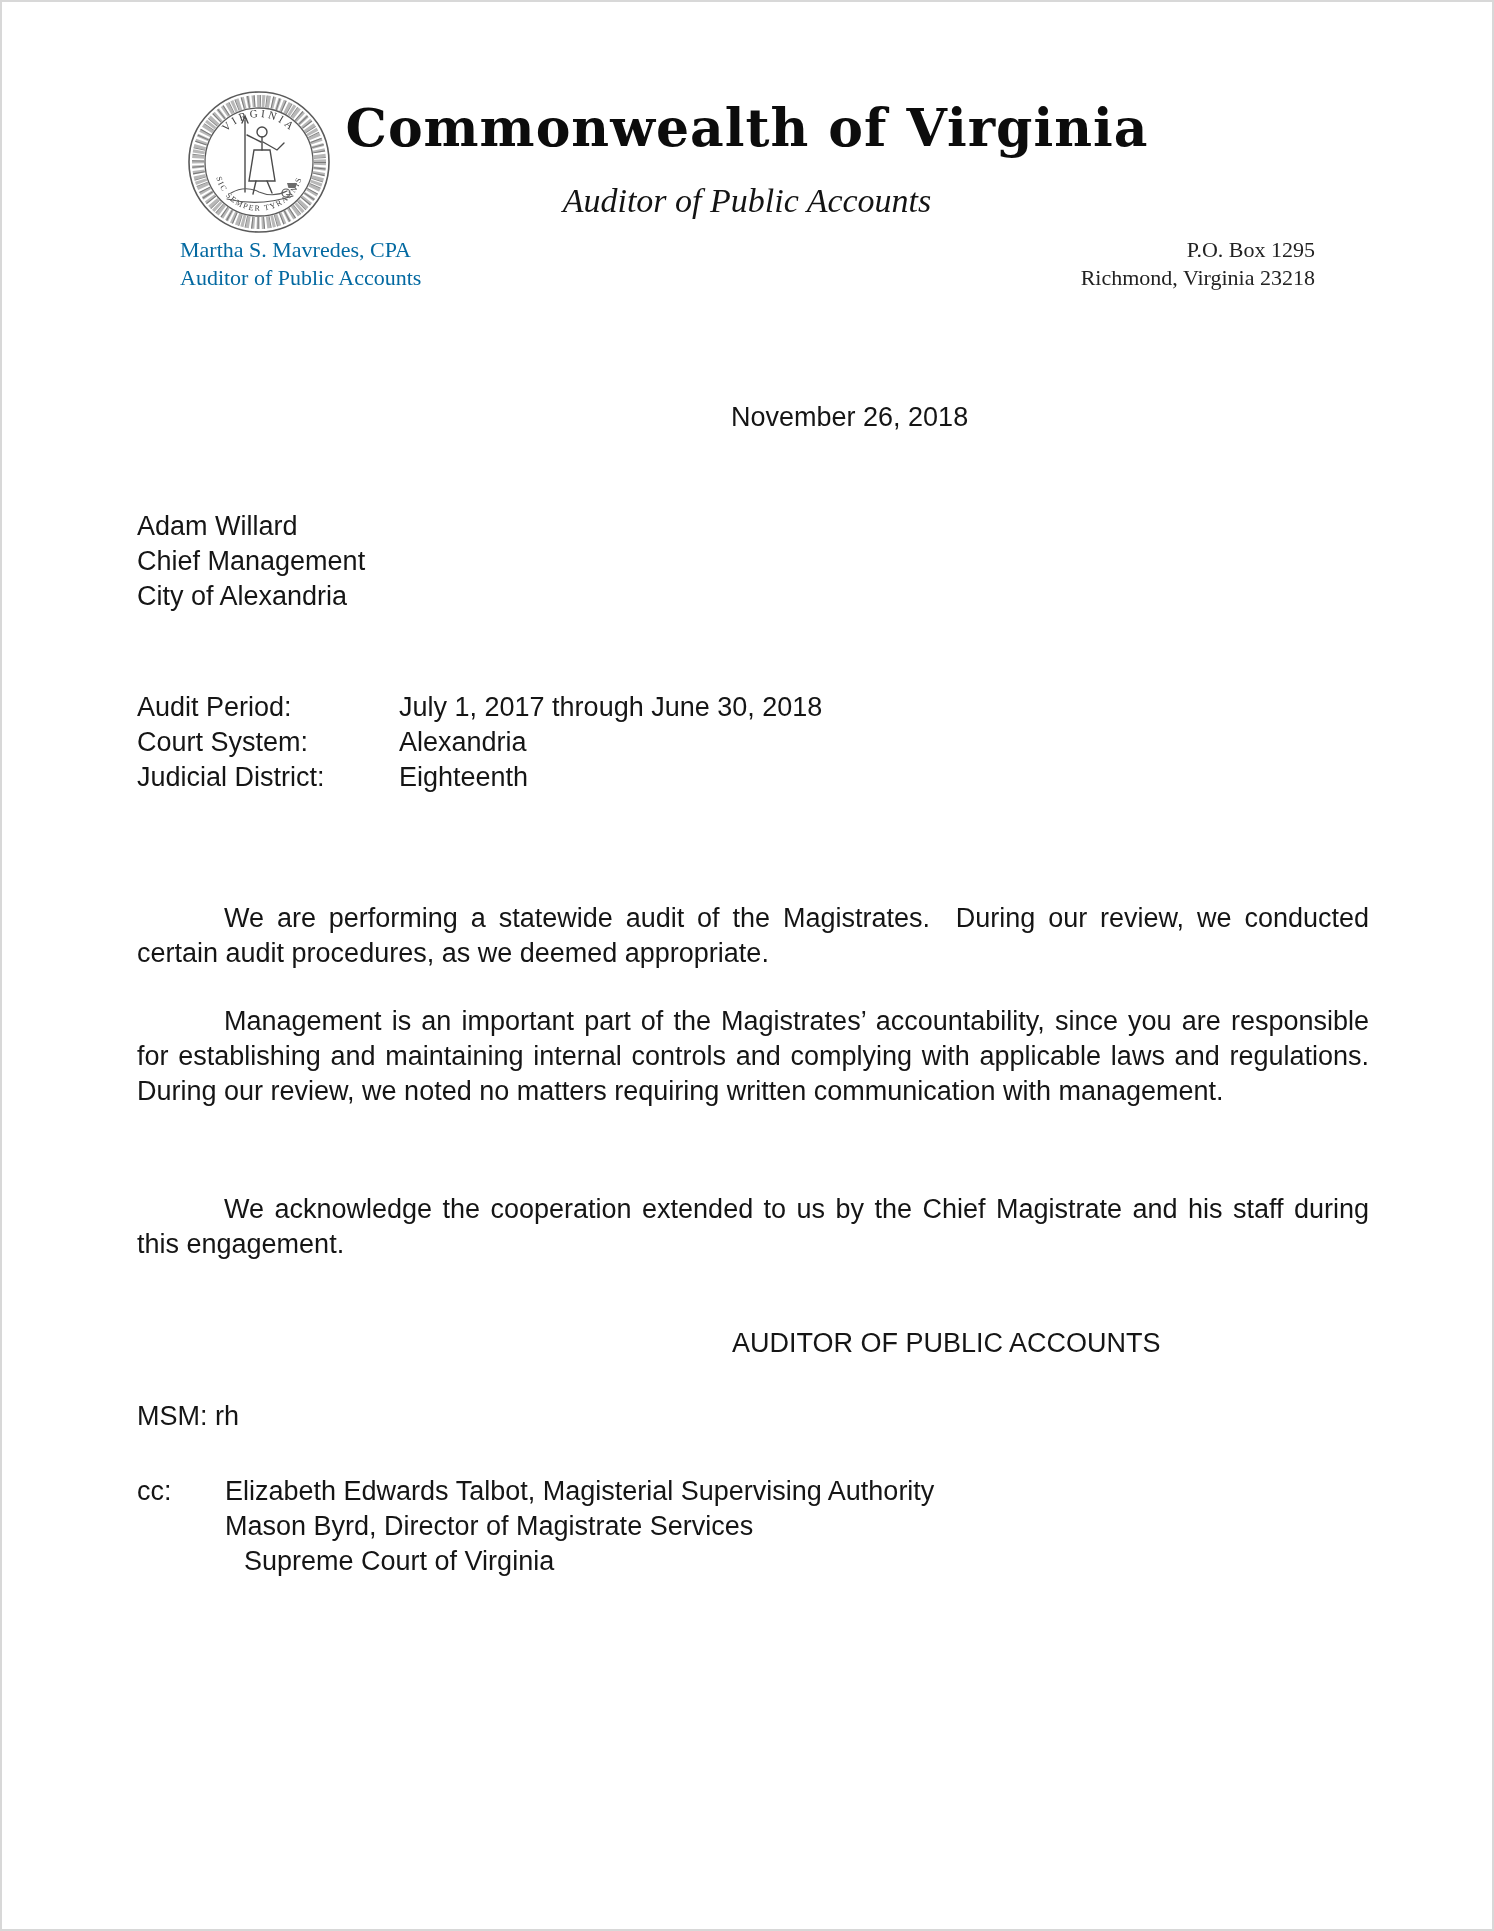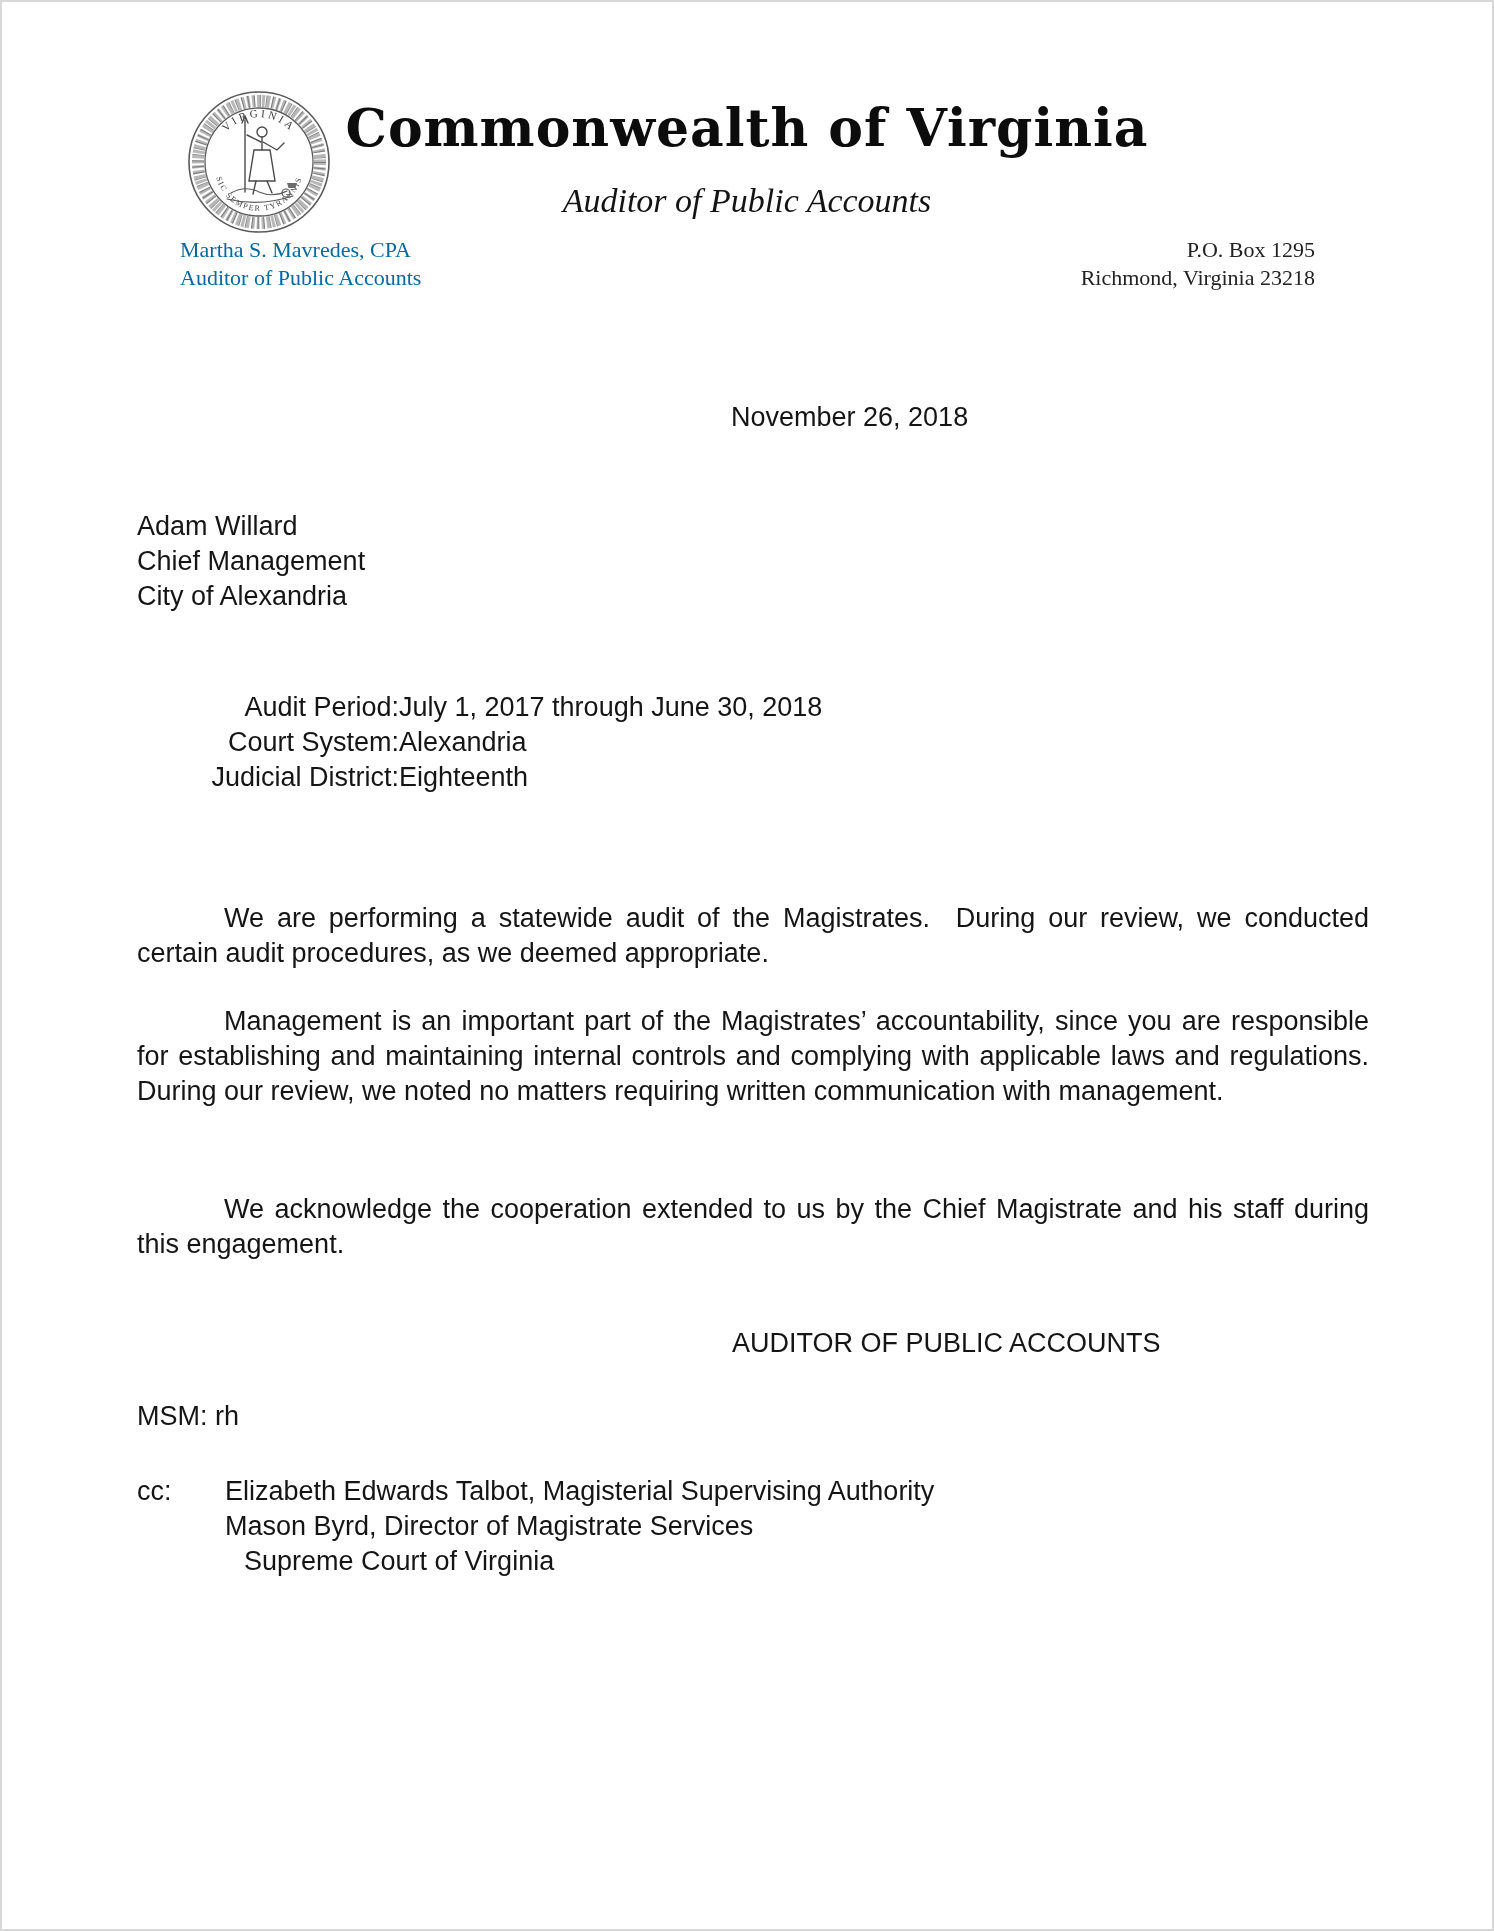--- a/index.html
+++ b/index.html
@@ -32,21 +32,21 @@
   }
   .lh-right{
     position:absolute;right:177px;top:234px;text-align:right;
     font-family:"Liberation Serif",serif;font-size:22px;line-height:28px;color:#222;
   }
   
   .date{position:absolute;left:729px;top:398px;}
   .recipient{position:absolute;left:135px;top:507px;}
   .audit-info{position:absolute;left:135px;top:688px;}
   .audit-row{display:flex;}
-  .audit-row .lbl{width:262px;flex:0 0 262px;text-align:right;}
+  .audit-row .lbl{width:262px;flex:0 0 262px;}
   .para{
     position:absolute;left:135px;width:1232px;
     text-align:justify;text-indent:87px;white-space:pre-wrap;
   }
   .p1{top:899px;}
   .p2{top:1002px;}
   .p3{top:1142px;margin-top:48px;}
   .signature{position:absolute;left:730px;top:1324px;}
   .ref{position:absolute;left:135px;top:1397px;}
   .cc{position:absolute;left:135px;top:1472px;display:flex;}

